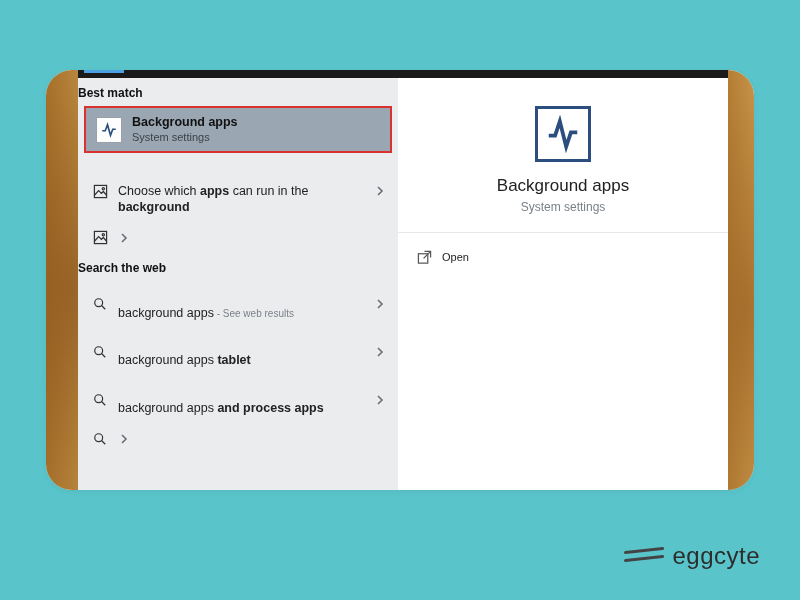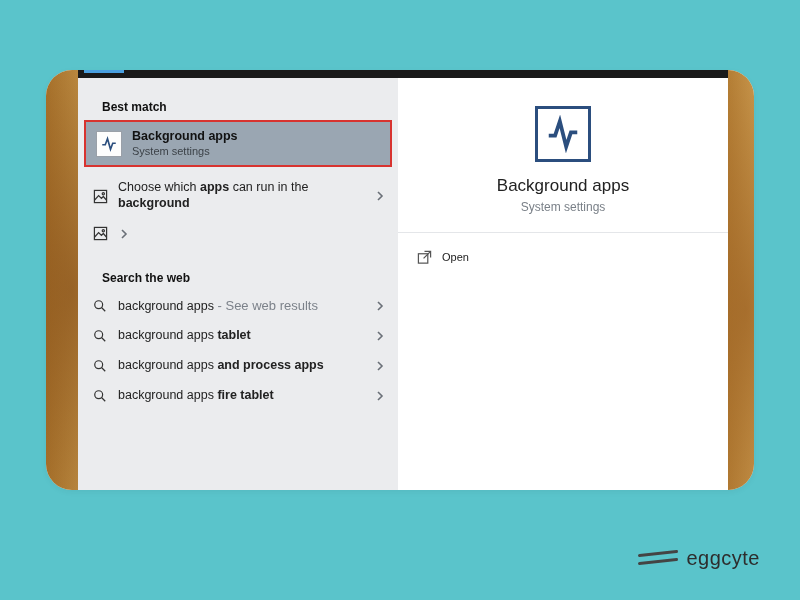--- a/index.html
+++ b/index.html
@@ -57,23 +57,22 @@
     color: #222;
   }
   .right {
     flex: 1;
     background: #fff;
     display: flex; flex-direction: column;
   }
   .section-header {
     font-weight: 600;
     font-size: 12px;
-    padding: 8px 12px 6px 24px;
+    padding: 8px 12px 6px 0;
     color: #111;
-    margin-top: 14px;
   }
   .best-item {
     margin: 0 6px 6px 6px;
     border: 2px solid #d8332f;
     background: #9aa6b2;
     display: flex;
     align-items: center;
     gap: 10px;
     padding: 7px 10px;
   }
@@ -90,23 +89,23 @@
     display:flex; align-items:center;
     gap:10px;
     padding: 7px 12px 7px 14px;
     cursor: default;
   }
   .row .lead {
     width:16px; height:16px;
     display:flex;align-items:center;justify-content:center;
     flex-shrink:0;
   }
-  .row .label { flex:1; font-size:12.5px; color:#222; line-height:1.25;}
+  .row .label { flex:1; font-size:12.5px; color:#222; line-height:1.25;margin-top:18px;}
   .row .label b { font-weight:600; }
-  .row .suffix { font-size:13px; color:#7c828a;}
+  .row .suffix { font-size:10px; color:#7c828a;}
   .row .chev {
     width:12px;height:12px;
     display:flex;align-items:center;justify-content:center;
     color:#6a7078;
   }
   .right-hero {
     display:flex; flex-direction:column; align-items:center;
     padding: 28px 10px 18px 10px;
     border-bottom:1px solid #e4e6e9;
   }
@@ -134,21 +133,21 @@
   .watermark .logo {
     width:40px;height:22px;
     position:relative;
   }
   .watermark .logo::before,
   .watermark .logo::after{
     content:"";position:absolute;left:0;right:0;height:3px;background:#444;border-radius:2px;
   }
   .watermark .logo::before{top:4px; transform:skewY(-6deg);}
   .watermark .logo::after{top:12px; transform:skewY(-6deg);}
-  .watermark .txt { font-size:20px; letter-spacing:0.5px; color:#2d2d2d;}
+  .watermark .txt { font-size:24px; letter-spacing:0.5px; color:#2d2d2d;}
   svg { display:block; }
 </style>
 </head>
 <body>
 
 <div class="card">
   <div class="wallpaper"></div>
 
   <div class="panel">
     <div class="topbar">
@@ -251,21 +250,20 @@
                 </svg>
               </span>
             </div>
             <div class="row">
               <span class="lead">
                 <svg width="14" height="14" viewBox="0 0 16 16" fill="none" stroke="#333" stroke-width="1.4">
                   <circle cx="6.5" cy="6.5" r="4.5"></circle>
                   <line x1="10" y1="10" x2="14" y2="14"></line>
                 </svg>
               </span>
-              <span class="label">background apps <b>fire tablet</b></span>
               <span class="chev">
                 <svg width="8" height="10" viewBox="0 0 8 10" fill="none" stroke="#6a7078" stroke-width="1.6">
                   <polyline points="2,1 6,5 2,9"></polyline>
                 </svg>
               </span>
             </div>
           </div>
 
       </div>
 

